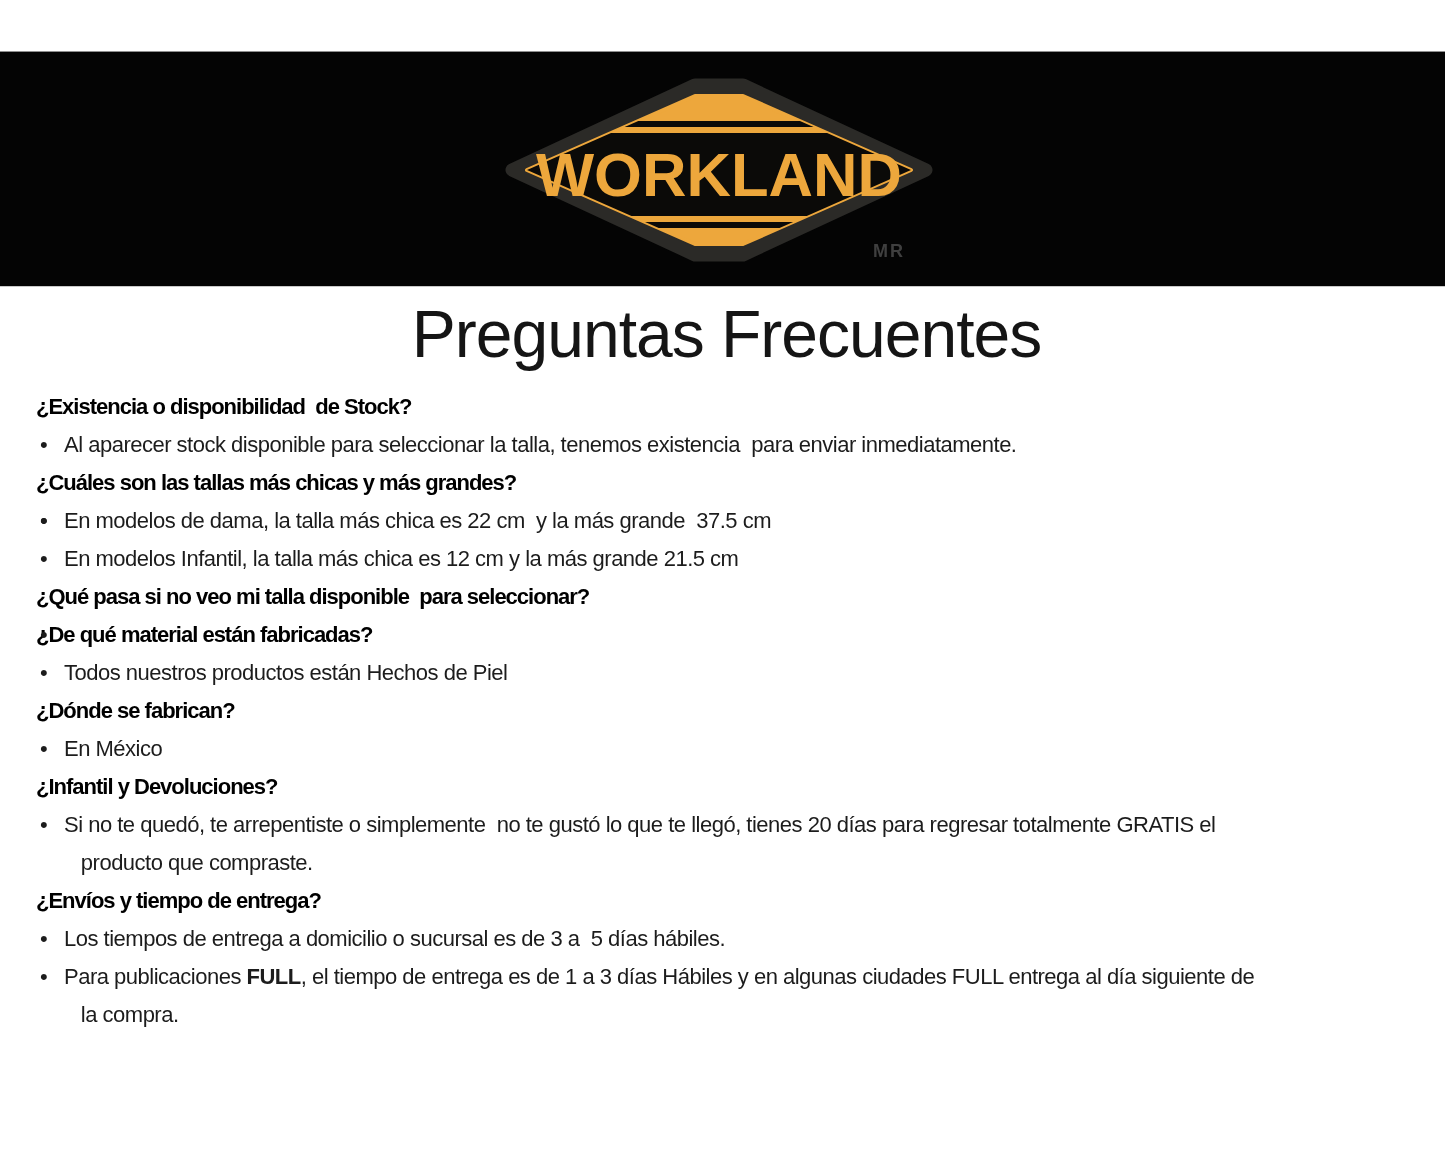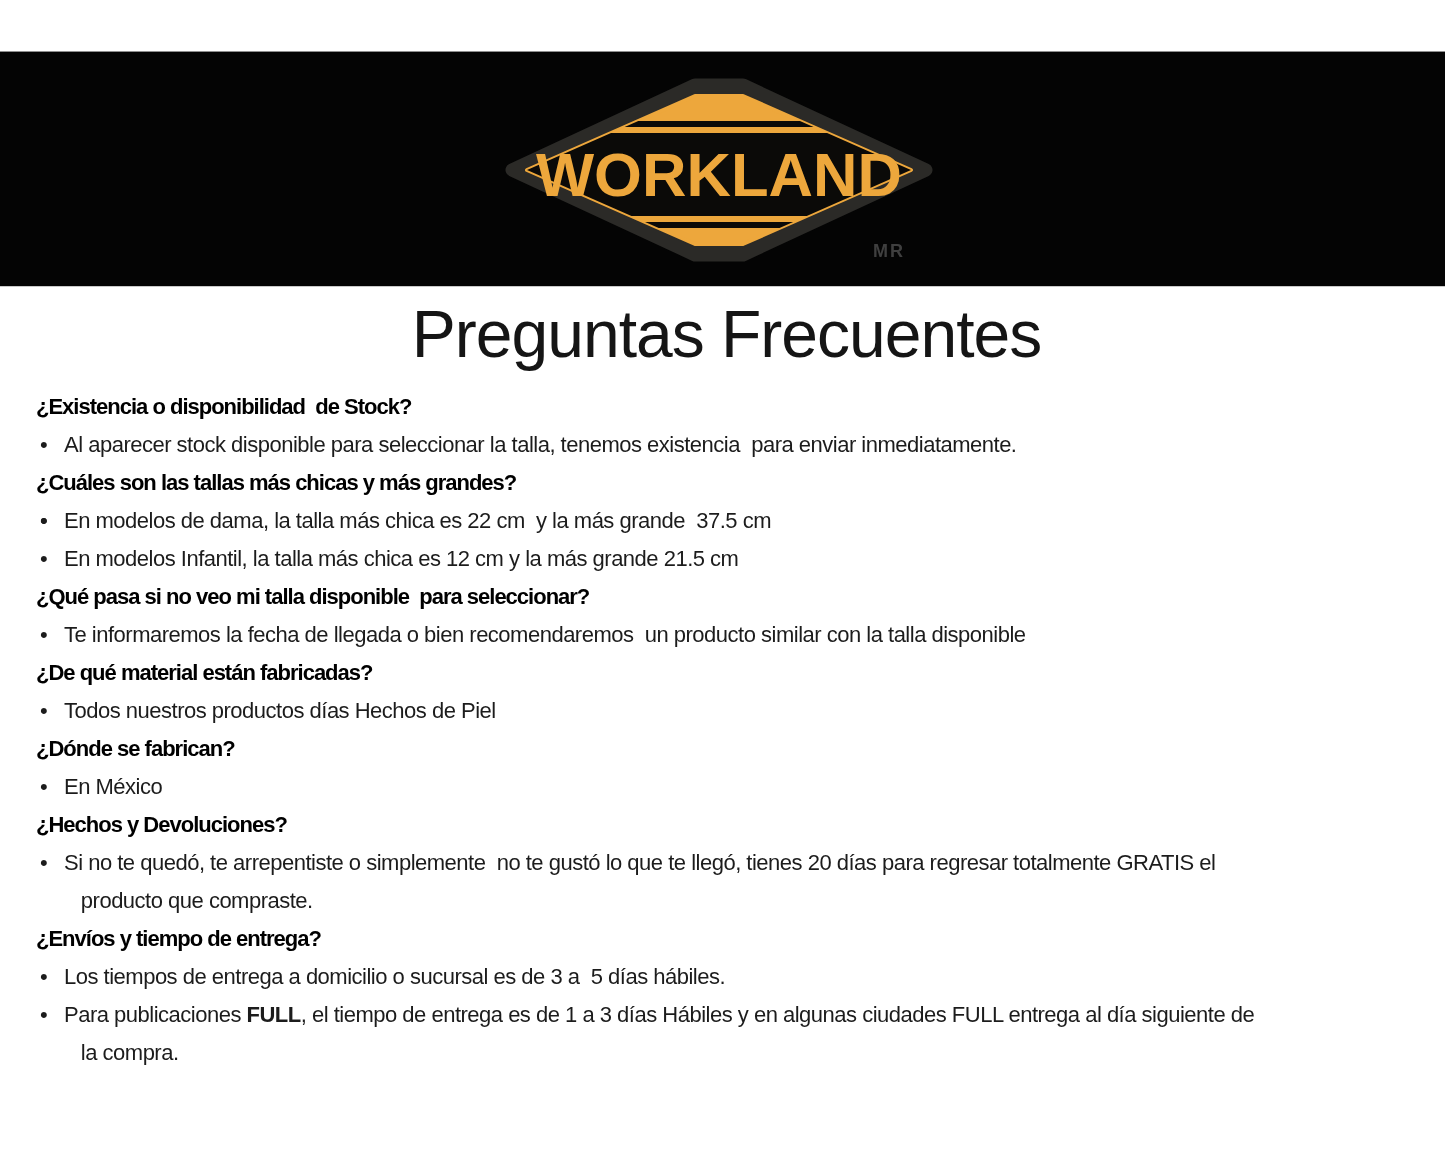--- a/index.html
+++ b/index.html
@@ -81,26 +81,26 @@
   <h1 class="title">Preguntas Frecuentes</h1>
 
   <div class="faq">
       <div class="faq-row question"><span>¿Existencia o disponibilidad  de Stock?</span></div>
       <div class="faq-row bullet"><span class="dot">•</span><span class="txt"><span>Al aparecer stock disponible para seleccionar la talla, tenemos existencia  para enviar inmediatamente.</span></span></div>
       <div class="faq-row question"><span>¿Cuáles son las tallas más chicas y más grandes?</span></div>
       <div class="faq-row bullet"><span class="dot">•</span></div>
       <div class="faq-row bullet"><span class="dot">•</span><span class="txt"><span>En modelos de dama, la talla más chica es 22 cm  y la más grande  37.5 cm</span></span></div>
       <div class="faq-row bullet"><span class="dot">•</span><span class="txt"><span>En modelos Infantil, la talla más chica es 12 cm y la más grande 21.5 cm</span></span></div>
       <div class="faq-row question"><span>¿Qué pasa si no veo mi talla disponible  para seleccionar?</span></div>
-      <div class="faq-row bullet"><span class="dot">•</span><span class="txt"><span>Te informaremos la fecha de llegada o bien recomendaremos  un producto similar con la talla disponible</span></span></div>
+      <div class="faq-row bullet"><span class="dot">•</span></div>
       <div class="faq-row question"><span>¿De qué material están fabricadas?</span></div>
-      <div class="faq-row bullet"><span class="dot">•</span><span class="txt"><span>Todos nuestros productos días Hechos de Piel</span></span></div>
+      <div class="faq-row bullet"><span class="dot">•</span><span class="txt"><span>Todos nuestros productos están Hechos de Piel</span></span></div>
       <div class="faq-row question"><span>¿Dónde se fabrican?</span></div>
       <div class="faq-row bullet"><span class="dot">•</span><span class="txt"><span>En México</span></span></div>
-      <div class="faq-row question"><span>¿Hechos y Devoluciones?</span></div>
+      <div class="faq-row question"><span>¿Infantil y Devoluciones?</span></div>
       <div class="faq-row bullet"><span class="dot">•</span><span class="txt"><span>Si no te quedó, te arrepentiste o simplemente  no te gustó lo que te llegó, tienes 20 días para regresar totalmente GRATIS el
    producto que compraste.</span></span></div>
       <div class="faq-row question"><span>¿Envíos y tiempo de entrega?</span></div>
       <div class="faq-row bullet"><span class="dot">•</span><span class="txt"><span>Los tiempos de entrega a domicilio o sucursal es de 3 a  5 días hábiles.</span></span></div>
       <div class="faq-row bullet"><span class="dot">•</span><span class="txt"><span>Para publicaciones </span><span class="bold">FULL</span><span>, el tiempo de entrega es de 1 a 3 días Hábiles y en algunas ciudades FULL entrega al día siguiente de
    la compra.</span></span></div>
     </div>
 
 </div>
 

